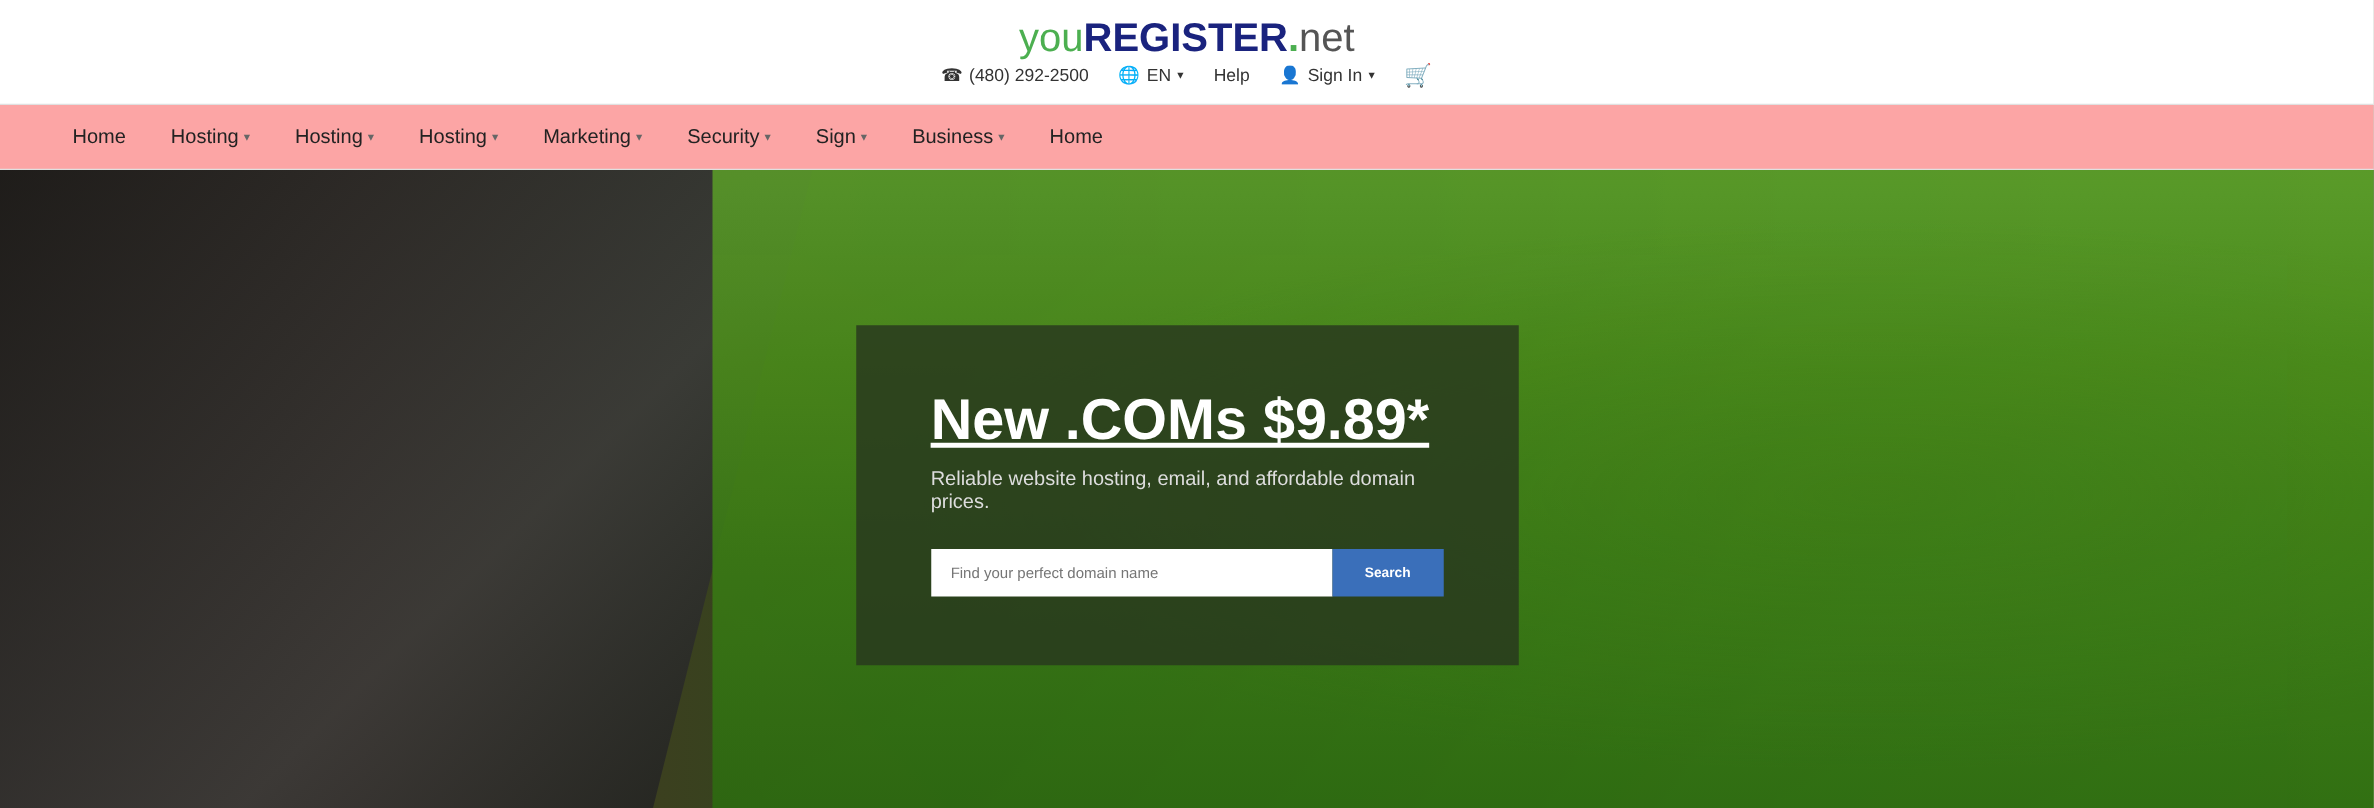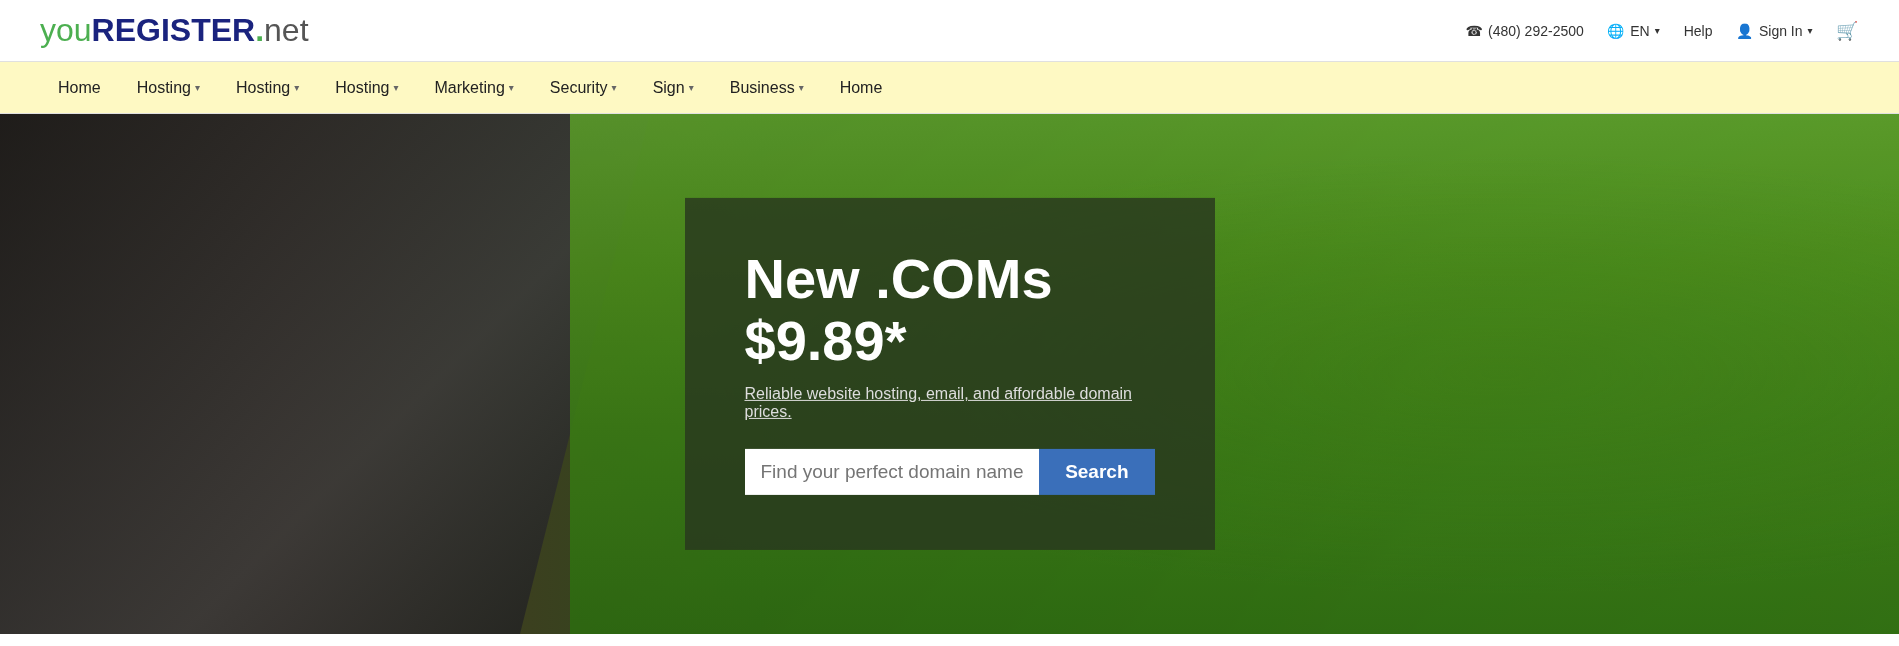--- a/index.html
+++ b/index.html
@@ -2,24 +2,24 @@
 <html><head>
   <meta charset="utf-8">
   <style>
     * { margin: 0; padding: 0; box-sizing: border-box; }
     body { font-family: Arial, sans-serif; background: #fff; width: 1899px; }
 
     
     .top-bar {
       display: flex;
       align-items: center;
-      justify-content: space-between;
       padding: 12px 40px;
       border-bottom: 1px solid #e0e0e0;
       background: #fff;
+      flex-direction: column;
     }
     .logo {
       font-size: 32px;
       font-weight: 700;
       text-decoration: none;
     }
     .logo-you { color: #4caf50; font-weight: 400; }
     .logo-register { color: #1a237e; font-weight: 700; text-transform: uppercase; }
     .logo-dot { color: #4caf50; }
     .logo-net { color: #555; font-weight: 400; }
@@ -41,21 +41,21 @@
     }
     .phone-icon { font-size: 14px; }
     .cart-icon { font-size: 18px; color: #888; }
 
     
     .nav-bar {
       display: flex;
       align-items: center;
       padding: 0 40px;
       border-bottom: 1px solid #e0e0e0;
-      background: #fef9c3;
+      background: #fca5a5;
       height: 52px;
     }
     .nav-item {
       display: flex;
       align-items: center;
       gap: 4px;
       padding: 0 18px;
       height: 52px;
       font-size: 16px;
       color: #222;
@@ -116,51 +116,51 @@
       position: absolute;
       left: 50%;
       top: 50%;
       transform: translate(-50%, -50%);
       background: rgba(40, 55, 30, 0.82);
       padding: 50px 60px 55px;
       width: 530px;
       color: #fff;
     }
     .promo-title {
-      font-size: 56px;
+      font-size: 46px;
       font-weight: 700;
       color: #fff;
       margin-bottom: 14px;
       line-height: 1.1;
+      text-decoration: underline;
     }
     .promo-subtitle {
       font-size: 16px;
       color: #ddd;
       margin-bottom: 28px;
-      text-decoration: underline;
     }
     .search-row {
       display: flex;
       width: 100%;
     }
     .search-input {
       flex: 1;
       padding: 12px 16px;
-      font-size: 19px;
+      font-size: 12px;
       border: none;
       outline: none;
       color: #999;
       background: #fff;
     }
     .search-button {
       padding: 12px 26px;
       background: #3a6fba;
       color: #fff;
       border: none;
-      font-size: 19px;
+      font-size: 11px;
       font-weight: 600;
       cursor: pointer;
       white-space: nowrap;
     }
   </style>
 </head>
 <body>
 
 <div class="top-bar">
   <a class="logo" href="#">

